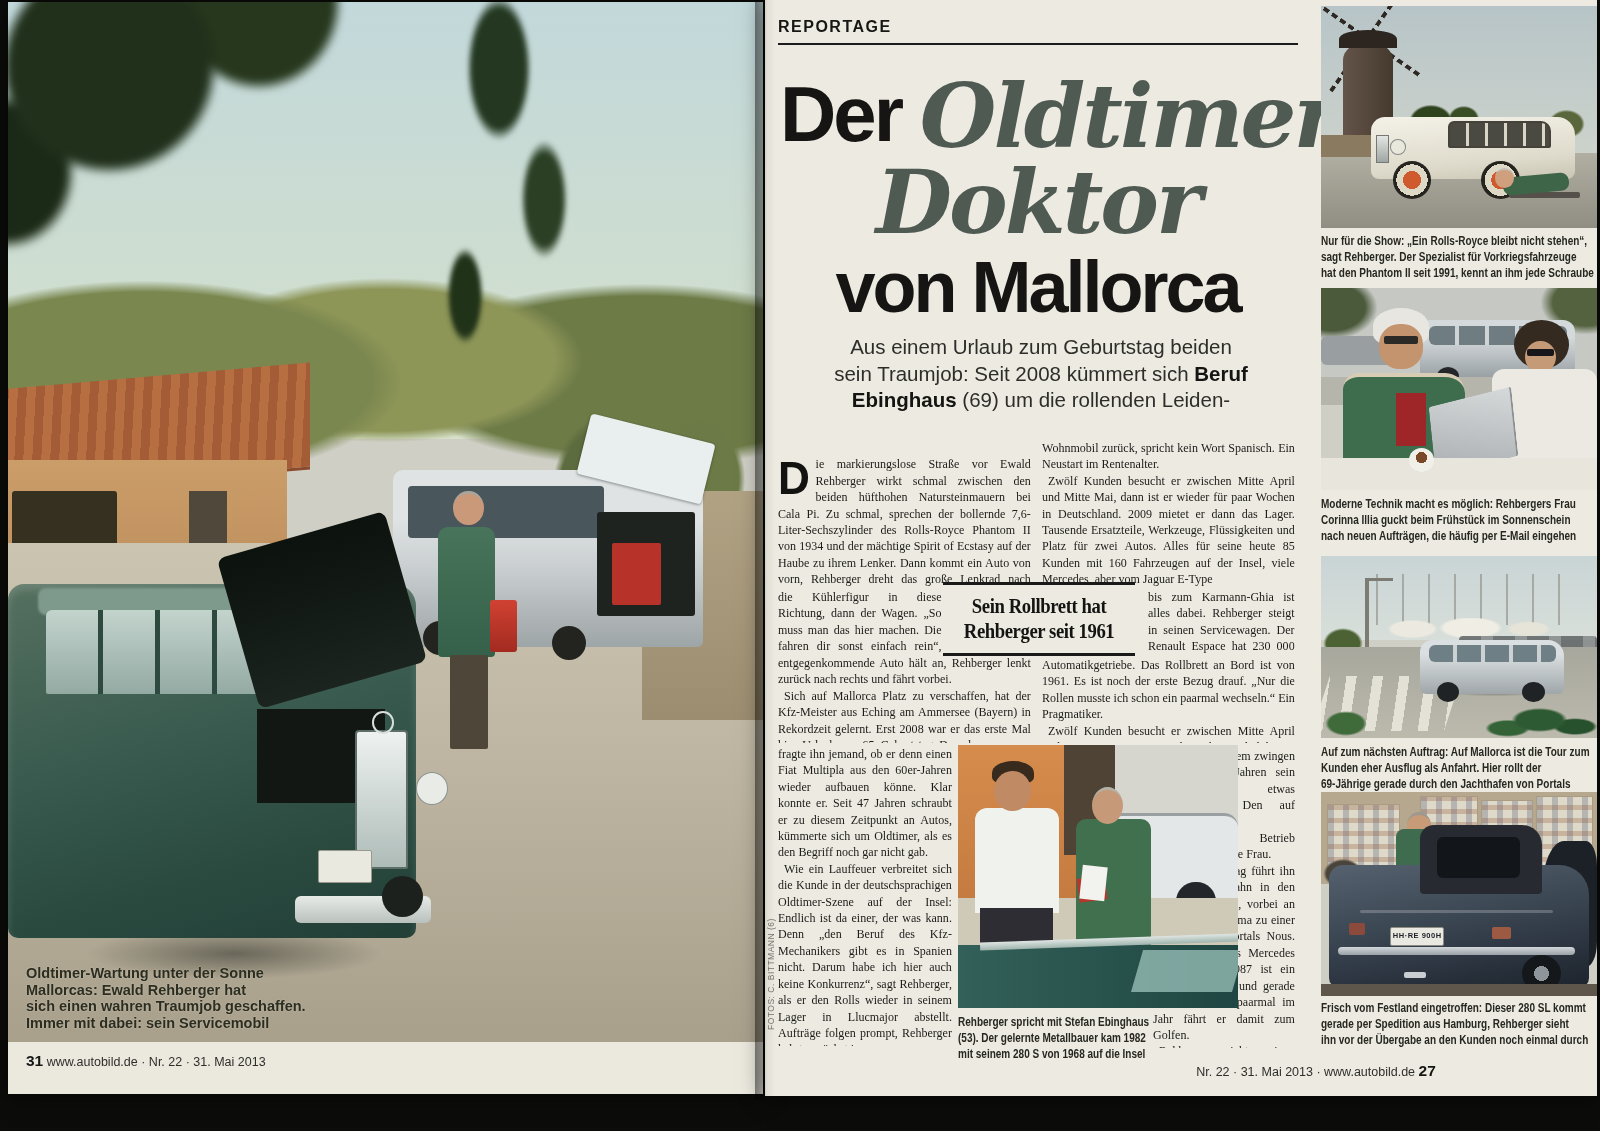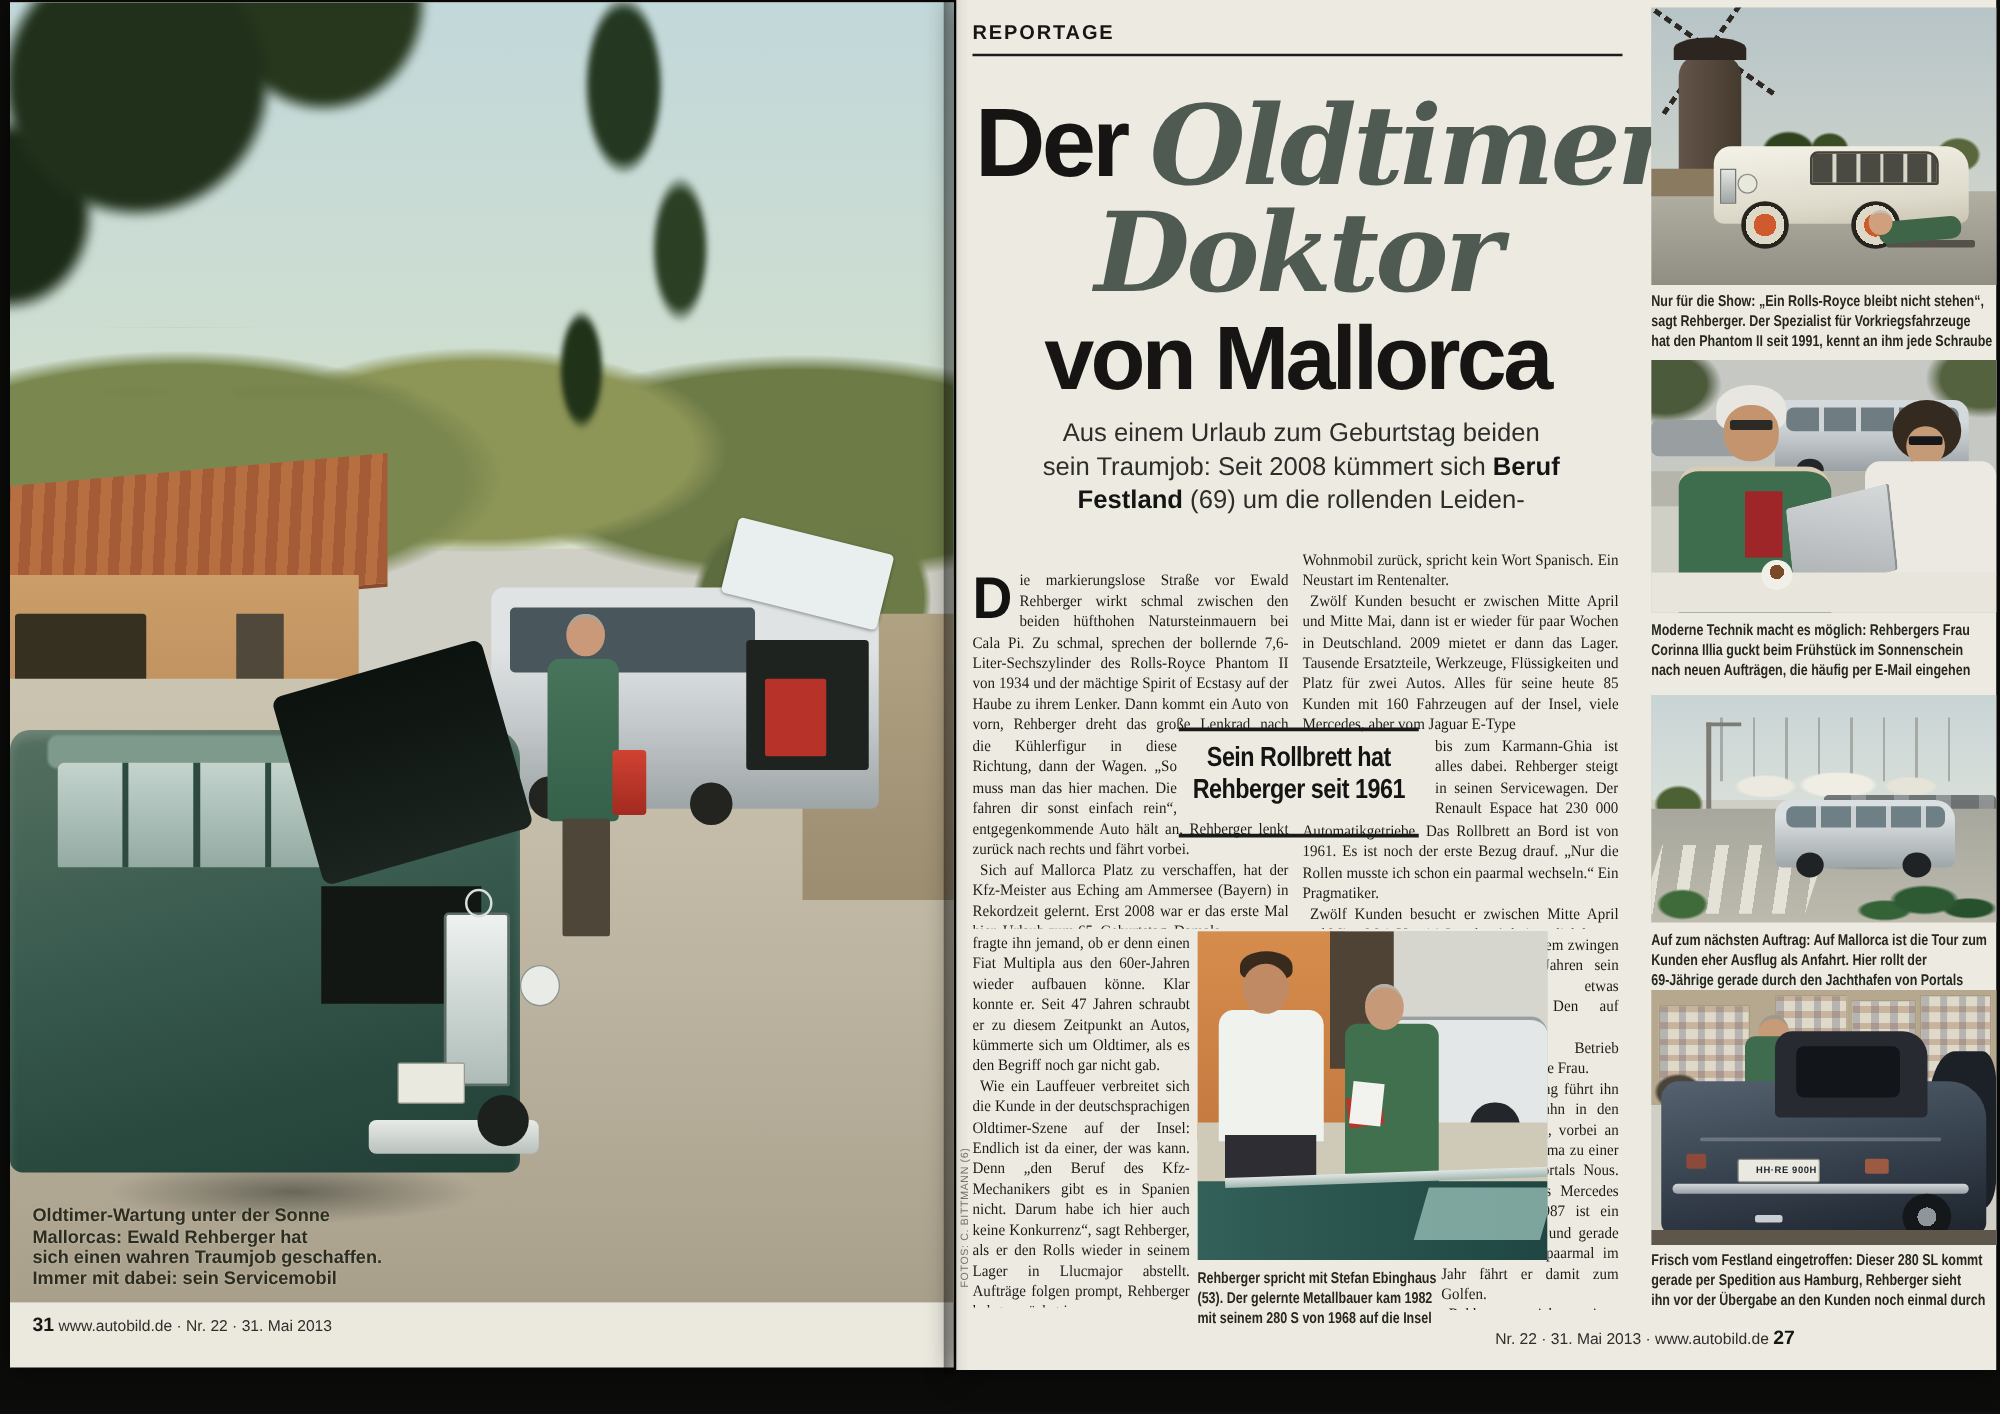--- a/index.html
+++ b/index.html
@@ -13,21 +13,21 @@
   .h-bold{font-weight:800;color:#161513;letter-spacing:-3px;}
   .h-script{font-family:"DejaVu Serif",serif;font-style:italic;font-weight:bold;
             color:#4e5a52;letter-spacing:-3px;}
   .intro-line{font-size:20.5px;line-height:26.5px;color:#2d2d2a;text-align:center;}
   .intro-line b{color:#141412;}
   .body-block{font-family:"Liberation Serif","DejaVu Serif",serif;font-size:12.8px;
               line-height:16.4px;text-align:justify;color:#1b1b18;
               transform:scaleX(.94);transform-origin:0 0;white-space:pre-line;overflow:hidden;}
   .dropcap{float:left;font-family:"Liberation Sans",sans-serif;font-weight:800;font-size:47px;
            line-height:37px;margin:3px 6px 0 0;color:#121210;}
-  .qbox{border-top:3px solid #1a1a18;border-bottom:3px solid #1a1a18;padding:8px 0 24px;}
+  .qbox{border-top:3px solid #1a1a18;border-bottom:3px solid #1a1a18;padding:8px 0 10px;font-family:Liberation Serif, serif;}
   .quote-line{font-weight:800;font-size:22px;line-height:25px;text-align:center;color:#141412;
               transform:scaleX(.85);transform-origin:0 0;letter-spacing:-0.5px;}
   .cap{font-weight:700;font-size:12.5px;line-height:16.2px;color:#262720;
        transform:scaleX(.8);transform-origin:0 0;white-space:pre-line;}
   .capL{font-weight:700;font-size:14.5px;line-height:16.5px;color:#2c2d21;white-space:pre-line;
         text-shadow:0 0 2px rgba(230,225,205,.5);}
   .foot{font-size:12.5px;color:#2e2e2b;}
   .foot b{font-size:15.5px;color:#161614;}
   .credit{font-size:8.5px;color:#76766e;writing-mode:vertical-rl;transform:rotate(180deg);
           letter-spacing:.5px;}
@@ -102,21 +102,21 @@
     <div class="ab" style="left:15px;top:246px;width:515px;text-align:center;">
       <span class="h-bold" style="font-size:72px;">von Mallorca</span>
     </div>
     <div class="ab" style="left:15px;top:150px;width:515px;text-align:center;">
       <span class="h-script" style="font-size:88px;">Doktor</span>
     </div>
 
     <div class="ab" style="left:30px;top:334px;width:492px;">
       <div class="intro-line">Aus einem Urlaub zum Geburtstag beiden</div>
       <div class="intro-line"><span>sein Traumjob: Seit 2008 kümmert sich </span><b>Beruf</b></div>
-      <div class="intro-line"><b>Festland</b><span> (69) um die rollenden Leiden-</span></div>
+      <div class="intro-line"><b>Ebinghaus</b><span> (69) um die rollenden Leiden-</span></div>
     </div>
 
     <div class="ab body-block" style="left:13px;top:440px;width:269px;height:147px;">
       <span class="dropcap">D</span><span>ie markierungslose Straße vor Ewald Rehberger wirkt schmal zwischen den beiden hüfthohen Natursteinmauern bei Cala Pi. Zu schmal, sprechen der bollernde 7,6-Liter-Sechszylinder des Rolls-Royce Phantom II von 1934 und der mächtige Spirit of Ecstasy auf der Haube zu ihrem Lenker. Dann kommt ein Auto von vorn, Rehberger dreht das große Lenkrad nach links, Richtung Gegenverkehr. Gefühlt wandert zuerst</span>
     </div>
     <div class="ab body-block" style="left:13px;top:589px;width:174px;height:64px;">die Kühlerfigur in diese Richtung, dann der Wagen. „So muss man das hier machen. Die fahren dir sonst einfach rein“, sagt der 69-Jährige. Das</div>
     <div class="ab body-block" style="left:13px;top:655px;width:269px;height:88px;">entgegenkommende Auto hält an, Rehberger lenkt zurück nach rechts und fährt vorbei.
  Sich auf Mallorca Platz zu verschaffen, hat der Kfz-Meister aus Eching am Ammersee (Bayern) in Rekordzeit gelernt. Erst 2008 war er das erste Mal hier, Urlaub zum 65. Geburtstag. Damals</div>
     <div class="ab body-block" style="left:13px;top:746px;width:185px;height:300px;">fragte ihn jemand, ob er denn einen Fiat Multipla aus den 60er-Jahren wieder aufbauen könne. Klar konnte er. Seit 47 Jahren schraubt er zu diesem Zeitpunkt an Autos, kümmerte sich um Oldtimer, als es den Begriff noch gar nicht gab.
  Wie ein Lauffeuer verbreitet sich die Kunde in der deutschsprachigen Oldtimer-Szene auf der Insel: Endlich ist da einer, der was kann. Denn „den Beruf des Kfz-Mechanikers gibt es in Spanien nicht. Darum habe ich hier auch keine Konkurrenz“, sagt Rehberger, als er den Rolls wieder in seinem Lager in Llucmajor abstellt. Aufträge folgen prompt, Rehberger kehrt zunächst im</div>
@@ -239,21 +239,21 @@
       <div class="ab" style="left:0;top:30%;width:20%;height:20%;background:radial-gradient(60% 60% at 40% 50%,#4a443a 0 50%,transparent 60%);"></div>
       <div class="ab" style="left:31%;top:10%;width:9%;height:12%;background:#c79a78;border-radius:50%;border-top:3px solid #9d9890;"></div>
       <div class="ab" style="left:27%;top:18%;width:15%;height:38%;background:#3f6b4f;border-radius:8px;"></div>
       <div class="ab" style="left:80%;top:24%;width:20%;height:62%;background:#1c2127;border-radius:40% 20% 20% 40%;"></div>
       <div class="ab" style="left:3%;top:36%;width:94%;height:60%;background:linear-gradient(170deg,#55616e 0,#3b4653 45%,#272f3a 80%,#1d242c);border-radius:14px 30px 10px 10px;"></div>
       <div class="ab" style="left:36%;top:16%;width:44%;height:34%;background:#272b31;border-radius:14px 20px 4px 4px;"></div>
       <div class="ab" style="left:42%;top:22%;width:30%;height:20%;background:#121519;border-radius:6px;"></div>
       <div class="ab" style="left:14%;top:58%;width:70%;height:1.5%;background:rgba(255,255,255,.22);border-radius:2px;"></div>
       <div class="ab" style="left:10%;top:64%;width:6%;height:6%;background:#8c4a3c;border-radius:2px;"></div>
       <div class="ab" style="left:62%;top:66%;width:7%;height:6%;background:#9c5a42;border-radius:2px;"></div>
-      <div class="ab plate-txt" style="left:25%;top:66%;width:19%;height:8.5%;background:#e9e9e2;border:1px solid #8d8d84;border-radius:2px;padding-left:12px;">HH·RE 900H</div>
+      <div class="ab plate-txt" style="left:25%;top:66%;width:19%;height:8.5%;background:#e9e9e2;border:1px solid #8d8d84;border-radius:2px;">HH·RE 900H</div>
       <div class="ab" style="left:6%;top:76%;width:86%;height:4%;background:linear-gradient(180deg,#d2d7da,#9aa2a8);border-radius:6px;"></div>
       <div class="ab" style="left:73%;top:80%;width:14%;height:18%;background:radial-gradient(circle at 50% 50%,#8e959b 0 28%,#15181b 28% 100%);border-radius:50%;"></div>
       <div class="ab" style="left:30%;top:88%;width:8%;height:3%;background:#c9ced2;border-radius:2px;"></div>
       <div class="ab" style="left:0;top:94%;width:100%;height:6%;background:#5e564b;"></div>
     </div>
     <div class="ab cap" style="left:556px;top:1000px;width:345px;">Frisch vom Festland eingetroffen: Dieser 280 SL kommt
 gerade per Spedition aus Hamburg, Rehberger sieht
 ihn vor der Übergabe an den Kunden noch einmal durch</div>
 
     <div class="ab foot" style="left:300px;top:1062px;width:502px;text-align:center;">

